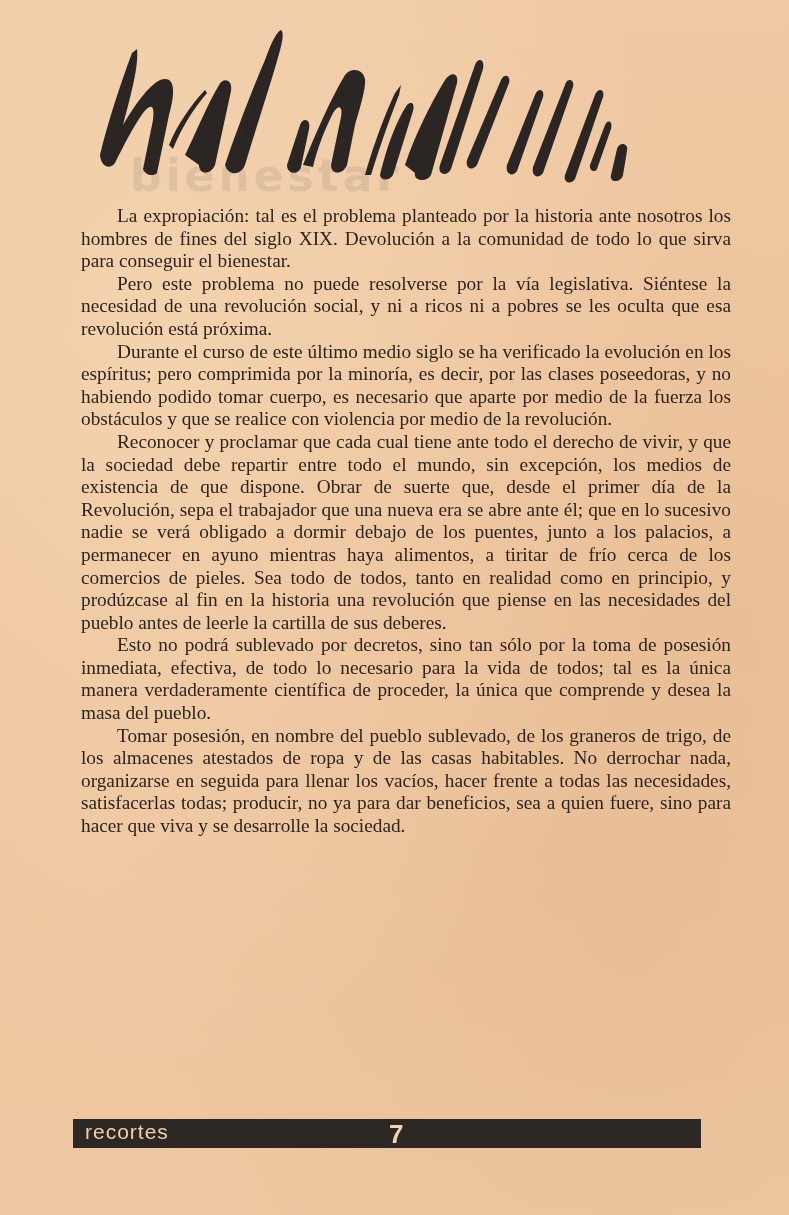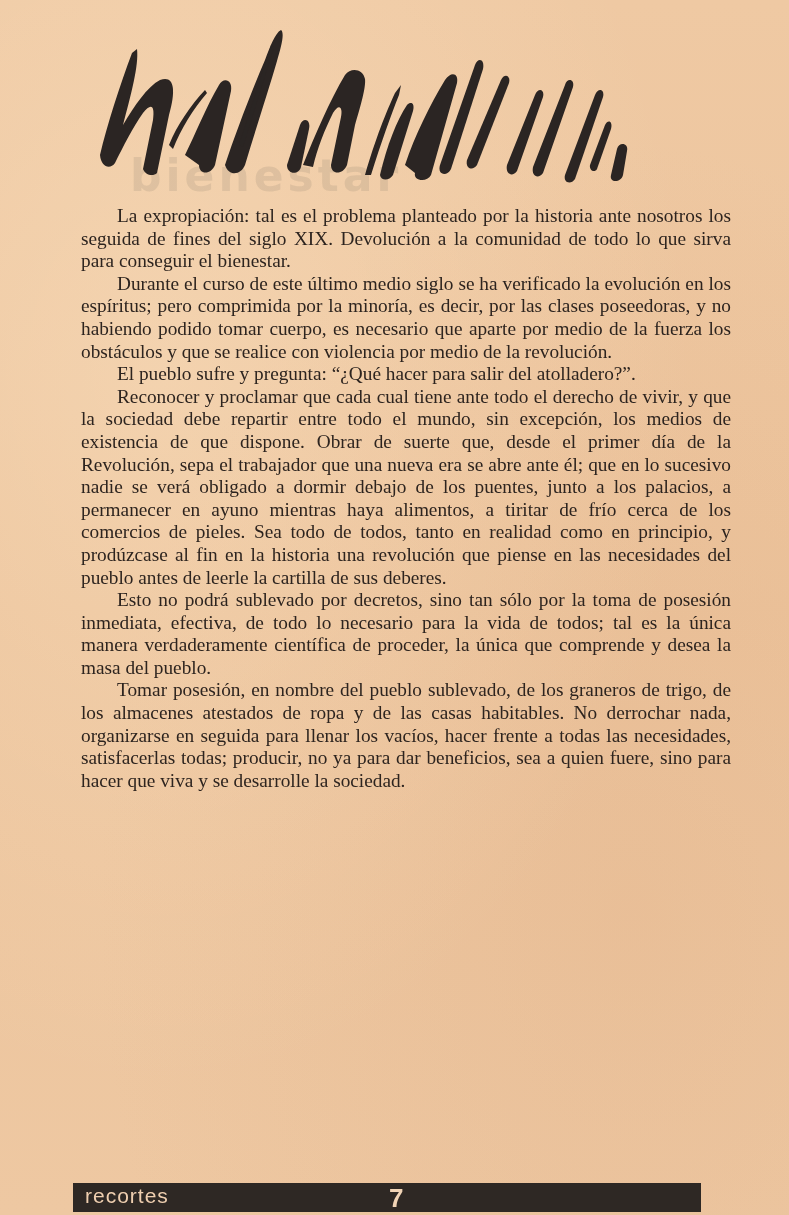--- a/index.html
+++ b/index.html
@@ -53,21 +53,21 @@
     }
     .article p.no-indent {
       text-indent: 0;
     }
     .article b {
       font-weight: normal;
     }
     .footer-bar {
       position: absolute;
       left: 73px;
-      top: 1183px;
+      top: 1119px;
       width: 628px;
       height: 29px;
       background: #2e2824;
     }
     .footer-label {
       position: absolute;
       left: 12px;
       top: 1px;
       font-family: "Liberation Sans", "DejaVu Sans", sans-serif;
       font-size: 21px;
@@ -118,23 +118,23 @@
       <path d="M438,142 L470,60 C472,52 480,54 478,62 L448,148 C444,154 436,152 438,142 Z"></path>
 
       <path d="M470,150 L500,70 C503,62 510,64 508,72 L480,154 C476,160 468,158 470,150 Z"></path>
       <path d="M495,140 L510,100 C513,94 518,96 516,104 L502,144 C500,148 494,146 495,140 Z"></path>
 
       <path d="M516,150 L522,124 C524,116 534,118 532,126 L528,150 C526,158 514,158 516,150 Z"></path>
     </g>
   </svg>
 
   <div class="article">
-    <p>La expropiación: tal es el problema planteado por la historia ante nosotros los seguida de fines del siglo XIX. Devolución a la co­munidad de todo lo que sirva para conseguir el bienestar.</p>
+    <p>La expropiación: tal es el problema planteado por la historia ante nosotros los hombres de fines del siglo XIX. Devolución a la co­munidad de todo lo que sirva para conseguir el bienestar.</p>
+    <p>Pero este problema no puede resolverse por la vía legislativa. Siéntese la necesidad de una revolución social, y ni a ricos ni a po­bres se les oculta que esa revolución está próxima.</p>
     <p>Durante el curso de este último medio siglo se ha verificado la evolución en los espíritus; pero comprimida por la minoría, es decir, por las clases poseedoras, y no habiendo podido tomar cuerpo, es necesario que aparte por medio de la fuerza los obstáculos y que se realice con violencia por medio de la revolución.</p>
-    <p>El pueblo sufre y pregunta: “¿Qué hacer para salir del atollade­ro?”.</p>
     <p><span>Reconocer y proclamar que cada cual tiene ante todo el </span><b>derecho de vivir</b><span>, y que la sociedad debe repartir entre todo el mundo, sin ex­cepción, los medios de existencia de que dispone. Obrar de suerte que, desde el primer día de la Revolución, sepa el trabajador que una nueva era se abre ante él; que en lo sucesivo nadie se verá obligado a dormir debajo de los puentes, junto a los palacios, a permanecer en ayuno mientras haya alimentos, a tiritar de frío cerca de los comercios de pieles. Sea todo de todos, tanto en realidad como en principio, y prodúzcase al fin en la historia una revolución que piense en las </span><b>necesidades</b><span> del pueblo antes de leerle la cartilla de sus </span><b>deberes</b><span>.</span></p>
     <p>Esto no podrá sublevado por decretos, sino tan sólo por la toma de posesión inmediata, efectiva, de todo lo necesario para la vida de todos; tal es la única manera verdaderamente científica de proce­der, la única que comprende y desea la masa del pueblo.</p>
     <p>Tomar posesión, en nombre del pueblo sublevado, de los graneros de trigo, de los almacenes atestados de ropa y de las casas habitables. No derrochar nada, organizarse en seguida para llenar los vacíos, ha­cer frente a todas las necesidades, satisfacerlas todas; producir, no ya para dar beneficios, sea a quien fuere, sino para hacer que viva y se desarrolle la sociedad.</p>
   </div>
 
   <div class="footer-bar">
     <span class="footer-label">recortes</span>
     <span class="page-number">7</span>
   </div>
 

